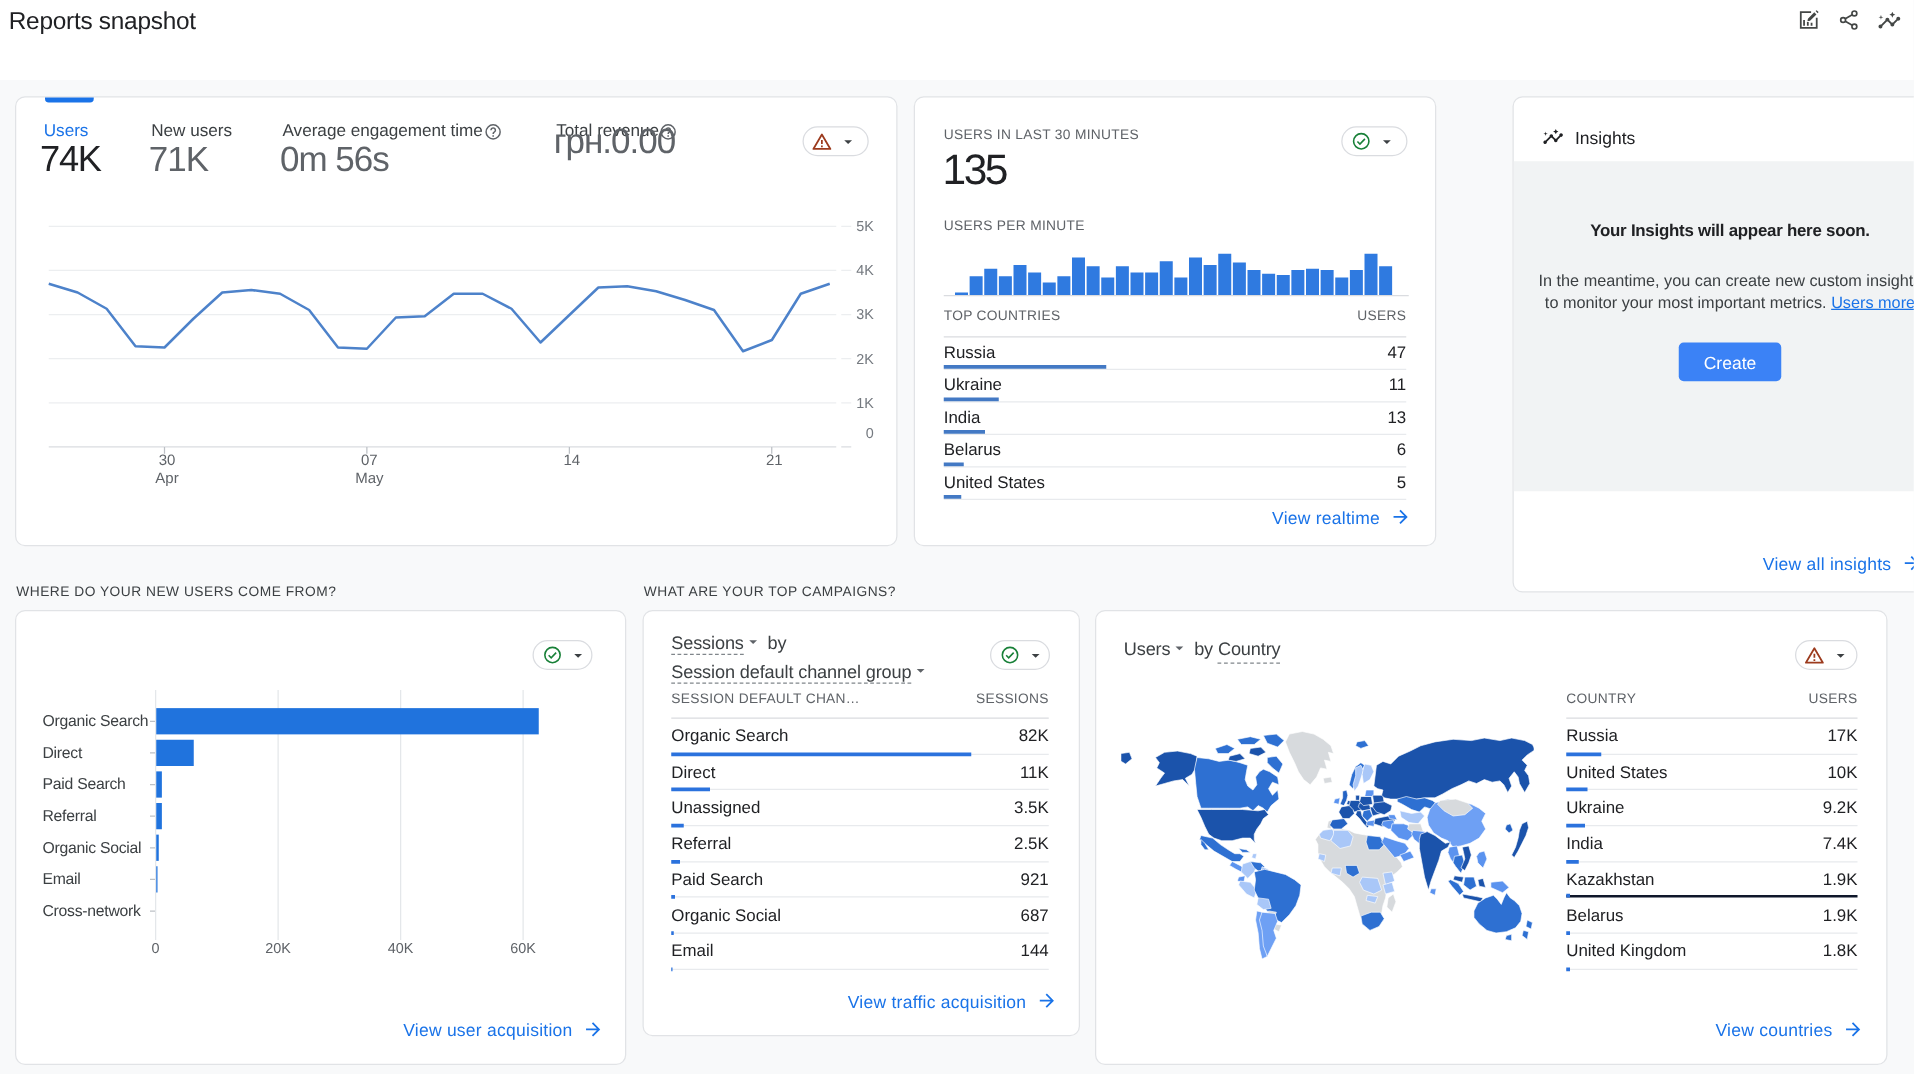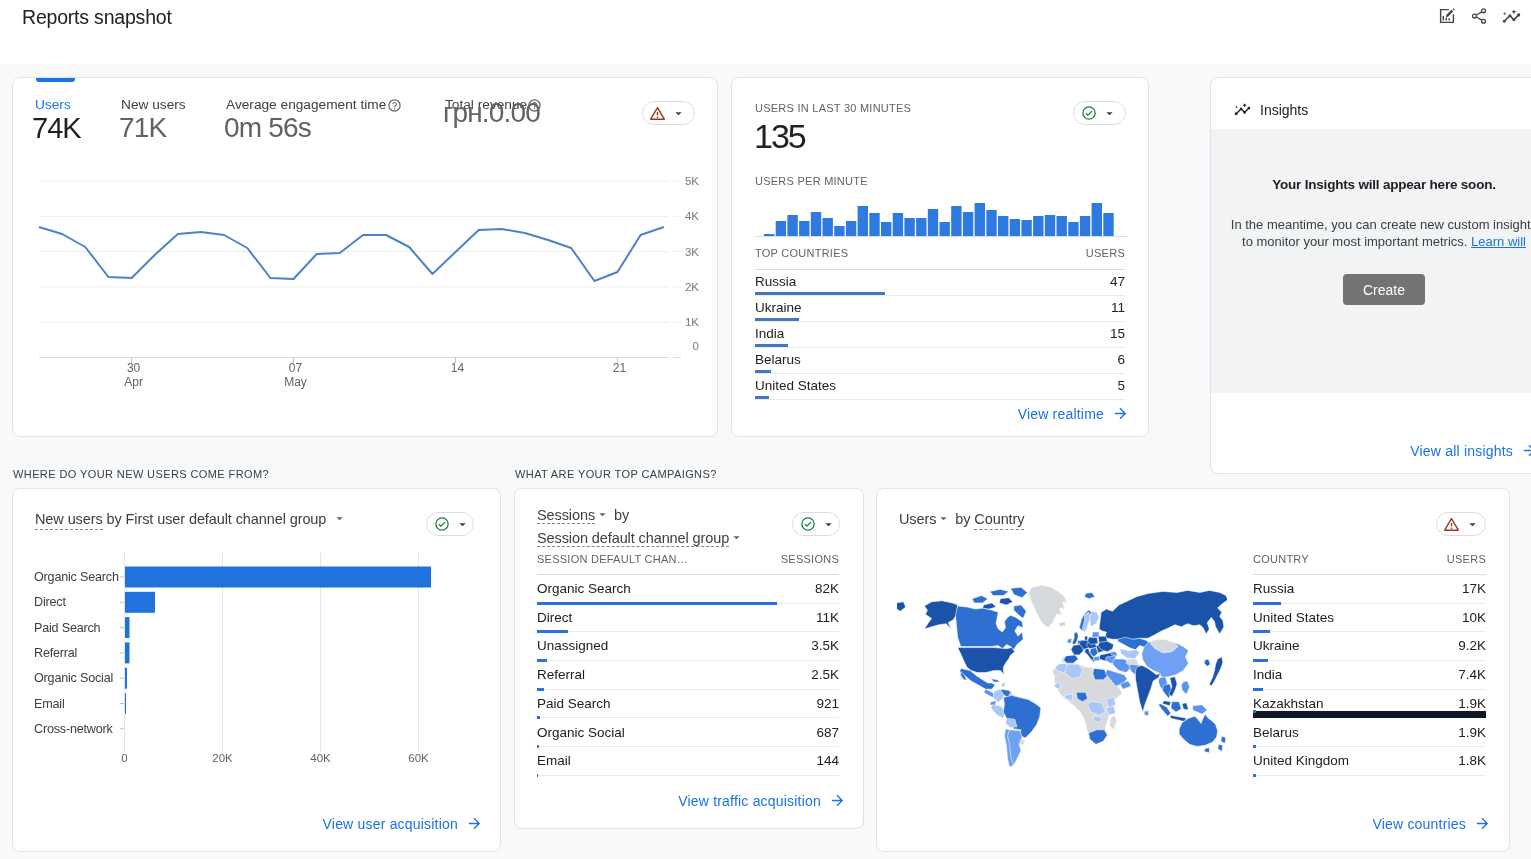--- a/index.html
+++ b/index.html
@@ -3,21 +3,21 @@
 <style>
 * { margin:0; padding:0; box-sizing:border-box; }
 html,body { width:1531px; height:859px; font-family:"Liberation Sans", sans-serif; background:#f8f9fa; overflow:hidden; }
 body { position:relative; }
 .card { position:absolute; background:#fff; border:1px solid #e1e3e6; border-radius:8px; }
 .topband { position:absolute; left:0; top:0; width:1531px; height:64px; background:#fff; }
 </style></head>
 <body>
 <div class="topband"></div>
 
-<div style="position:absolute;left:22px;top:6px;font-size:19.5px;letter-spacing:-0.2px;color:#202124">Reports snapshot</div>
+<div style="position:absolute;left:7px;top:6px;font-size:19.5px;letter-spacing:-0.2px;color:#202124">Reports snapshot</div>
 <div style="position:absolute;left:1438px;top:7px"><svg width="18" height="18" viewBox="0 0 24 24" style="">
       <path fill="none" stroke="#444746" stroke-width="1.9" d="M20.5 9.5V20.5H3.5V3.5H14.5"></path>
       <path stroke="#444746" stroke-width="1.9" d="M7 12v6M11 14v4M15 15v3"></path>
       <path fill="#444746" d="M11.1 10.6l6.8-6.8 2.3 2.3-6.8 6.8-2.8.5zM19.3 2.5l2.2 2.2 1-1.2-2.1-2z"></path>
     </svg></div>
 <div style="position:absolute;left:1470px;top:7px"><svg width="18" height="18" viewBox="0 0 24 24" style="">
       <circle cx="18" cy="5" r="2.6" fill="none" stroke="#444746" stroke-width="1.8"></circle>
       <circle cx="6" cy="12" r="2.6" fill="none" stroke="#444746" stroke-width="1.8"></circle>
       <circle cx="18" cy="19" r="2.6" fill="none" stroke="#444746" stroke-width="1.8"></circle>
       <path stroke="#444746" stroke-width="1.8" d="M8.3 10.7l7.4-4.3M8.3 13.3l7.4 4.3"></path>
@@ -142,21 +142,21 @@
       <span style="position:absolute;right:0;top:4px">47</span>
       <span style="position:absolute;left:0;bottom:0px;width:130px;height:3px;background:#4379c4"></span>
     </div>
     <div style="position:absolute;left:23px;right:23px;top:218px;height:26px;border-bottom:1px solid #e8eaed;font-size:13.5px;color:#202124">
       <span style="position:absolute;left:0;top:4px">Ukraine</span>
       <span style="position:absolute;right:0;top:4px">11</span>
       <span style="position:absolute;left:0;bottom:0px;width:44px;height:3px;background:#4379c4"></span>
     </div>
     <div style="position:absolute;left:23px;right:23px;top:244px;height:26px;border-bottom:1px solid #e8eaed;font-size:13.5px;color:#202124">
       <span style="position:absolute;left:0;top:4px">India</span>
-      <span style="position:absolute;right:0;top:4px">15</span>
+      <span style="position:absolute;right:0;top:4px">13</span>
       <span style="position:absolute;left:0;bottom:0px;width:33px;height:3px;background:#4379c4"></span>
     </div>
     <div style="position:absolute;left:23px;right:23px;top:270px;height:26px;border-bottom:1px solid #e8eaed;font-size:13.5px;color:#202124">
       <span style="position:absolute;left:0;top:4px">Belarus</span>
       <span style="position:absolute;right:0;top:4px">6</span>
       <span style="position:absolute;left:0;bottom:0px;width:16px;height:3px;background:#4379c4"></span>
     </div>
     <div style="position:absolute;left:23px;right:23px;top:296px;height:26px;border-bottom:1px solid #e8eaed;font-size:13.5px;color:#202124">
       <span style="position:absolute;left:0;top:4px">United States</span>
       <span style="position:absolute;right:0;top:4px">5</span>
@@ -169,39 +169,34 @@
       </span></div>
 </div>
 
 <div class="card" style="left:1210px;top:77px;width:348px;height:397px">
 <div style="position:absolute;left:23px;top:23px"><svg width="17" height="17" viewBox="0 0 24 24" style="">
         <path fill="#202124" d="M21 8c-1.45 0-2.26 1.44-1.93 2.51l-3.55 3.56c-.3-.09-.74-.09-1.04 0l-2.55-2.55C12.27 10.45 11.46 9 10 9c-1.45 0-2.27 1.44-1.93 2.52l-4.56 4.55C2.44 15.74 1 16.55 1 18c0 1.1.9 2 2 2 1.45 0 2.26-1.44 1.93-2.51l4.55-4.56c.3.09.74.09 1.04 0l2.55 2.55C12.73 16.55 13.54 18 15 18c1.45 0 2.27-1.44 1.93-2.52l3.56-3.55C21.56 12.26 23 11.45 23 10c0-1.1-.9-2-2-2zm-6 1l.94-2.07L18 6l-2.06-.93L15 3l-.92 2.07L12 6l2.08.93L15 9zM3.5 11L4 9l2-.5L4 8l-.5-2L3 8l-2 .5L3 9l.5 2z"></path>
       </svg></div>
 <div style="position:absolute;left:49px;top:24px;font-size:14px;color:#202124">Insights</div>
 <div style="position:absolute;left:0;right:0;top:51px;height:264px;background:#f1f3f4">
   <div style="position:absolute;left:0;right:0;top:48px;text-align:center;font-size:13.5px;letter-spacing:-0.2px;font-weight:bold;color:#202124">Your Insights will appear here soon.</div>
-  <div style="position:absolute;left:18px;right:18px;top:87px;text-align:center;font-size:13px;color:#3c4043;line-height:17px">In the meantime, you can create new custom insights<br>to monitor your most important metrics. <span style="color:#1a73e8;text-decoration:underline">Learn will</span></div>
-  <div style="position:absolute;left:50%;top:145px;transform:translateX(-50%);width:82px;height:31px;background:#737373;border-radius:4px;color:#fff;font-size:14px;font-weight:500;display:flex;align-items:center;justify-content:center">Create</div>
+  <div style="position:absolute;left:18px;right:18px;top:87px;text-align:center;font-size:13px;color:#3c4043;line-height:17px">In the meantime, you can create new custom insights<br>to monitor your most important metrics. <span style="color:#1a73e8;text-decoration:underline">Users more</span></div>
+  <div style="position:absolute;left:50%;top:145px;transform:translateX(-50%);width:82px;height:31px;background:#3b82f6;border-radius:4px;color:#fff;font-size:14px;font-weight:500;display:flex;align-items:center;justify-content:center">Create</div>
 </div>
 <div style="position:absolute;right:19px;bottom:14px;display:flex;align-items:center;color:#1a73e8;font-size:14px;font-weight:500;letter-spacing:.2px">View all insights<span style="margin-left:8px;display:flex">
         <svg width="17" height="17" viewBox="0 0 24 24" style="">
           <path fill="#1a73e8" d="M12 4l-1.41 1.41L16.17 11H4v2h12.17l-5.58 5.59L12 20l8-8z"></path>
         </svg>
       </span></div>
 </div>
 
 <div style="position:absolute;left:13px;top:468px;font-size:11px;font-weight:500;letter-spacing:.4px;color:#3c4043">WHERE DO YOUR NEW USERS COME FROM?</div>
 <div style="position:absolute;left:515px;top:468px;font-size:11px;font-weight:500;letter-spacing:.4px;color:#3c4043">WHAT ARE YOUR TOP CAMPAIGNS?</div>
 
 <div class="card" style="left:12px;top:488px;width:489px;height:364px">
-<div style="position:absolute;left:22px;top:22px;font-size:14.5px;letter-spacing:-0.1px;color:#3c4043">
- <span style="border-bottom:1.5px dashed #80868b;padding-bottom:2px">New users</span> by First user default channel group
- <span style="display:inline-block;margin-left:2px;vertical-align:-2px"><svg width="15" height="15" viewBox="0 0 24 24" style="">
-          <path fill="#5f6368" d="M7 9.8l5 5 5-5z"></path>
-        </svg></span></div>
 <div style="position:absolute;right:26px;top:23px;width:48px;height:24px;border:1px solid #dadce0;border-radius:13px;display:flex;align-items:center;background:#fff;box-sizing:border-box">
       <svg width="16" height="16" viewBox="0 0 24 24" style="margin-left:7px">
         <circle cx="12" cy="12" r="9.2" fill="none" stroke="#188038" stroke-width="1.9"></circle>
         <path fill="none" stroke="#188038" stroke-width="1.9" d="M7.4 12.3l3 3 6-6.2"></path>
       </svg>
       <svg width="15" height="15" viewBox="0 0 24 24" style="margin-left:5px">
         <path fill="#3c4043" d="M7 9.8l5 5 5-5z"></path>
       </svg>
     </div>
 <svg width="489" height="364" viewBox="0 0 489 364" style="position:absolute;left:0;top:0">
@@ -430,21 +425,21 @@
     <div style="position:absolute;left:376px;right:23px;top:143.4px;height:28.7px;border-bottom:1px solid #e8eaed;font-size:13.5px;color:#202124">
       <span style="position:absolute;left:0;top:6px">Ukraine</span>
       <span style="position:absolute;right:0;top:6px">9.2K</span>
       <span style="position:absolute;left:0;bottom:-2px;width:15px;height:3px;background:#2b72dd"></span>
     </div>
     <div style="position:absolute;left:376px;right:23px;top:172.1px;height:28.7px;border-bottom:1px solid #e8eaed;font-size:13.5px;color:#202124">
       <span style="position:absolute;left:0;top:6px">India</span>
       <span style="position:absolute;right:0;top:6px">7.4K</span>
       <span style="position:absolute;left:0;bottom:-2px;width:10px;height:3px;background:#2b72dd"></span>
     </div>
-    <div style="position:absolute;left:376px;right:23px;top:200.8px;height:28.7px;border-bottom:7px solid #0f172a;font-size:13.5px;color:#202124">
+    <div style="position:absolute;left:376px;right:23px;top:200.8px;height:28.7px;border-bottom:2px solid #0f172a;font-size:13.5px;color:#202124">
       <span style="position:absolute;left:0;top:6px">Kazakhstan</span>
       <span style="position:absolute;right:0;top:6px">1.9K</span>
       <span style="position:absolute;left:0;bottom:-2px;width:3px;height:3px;background:#2b72dd"></span>
     </div>
     <div style="position:absolute;left:376px;right:23px;top:229.5px;height:28.7px;border-bottom:1px solid #e8eaed;font-size:13.5px;color:#202124">
       <span style="position:absolute;left:0;top:6px">Belarus</span>
       <span style="position:absolute;right:0;top:6px">1.9K</span>
       <span style="position:absolute;left:0;bottom:-2px;width:3px;height:3px;background:#2b72dd"></span>
     </div>
     <div style="position:absolute;left:376px;right:23px;top:258.2px;height:28.7px;border-bottom:1px solid #e8eaed;font-size:13.5px;color:#202124">

